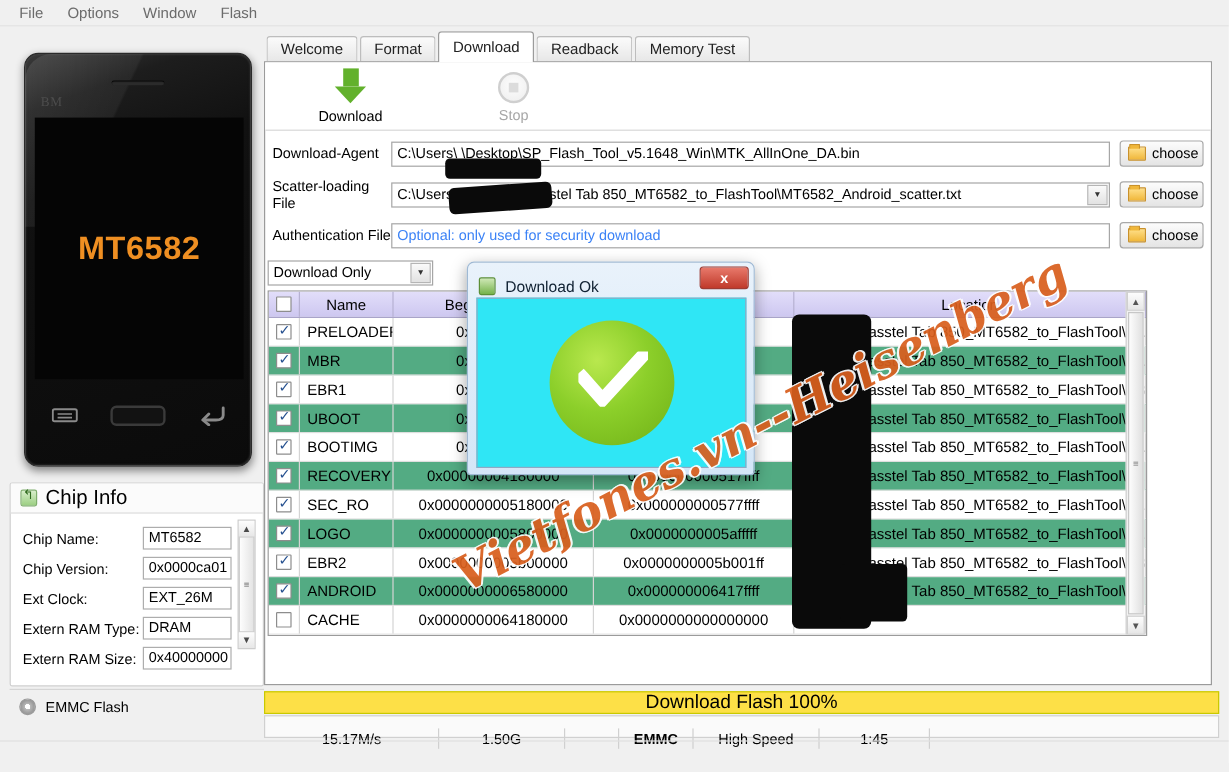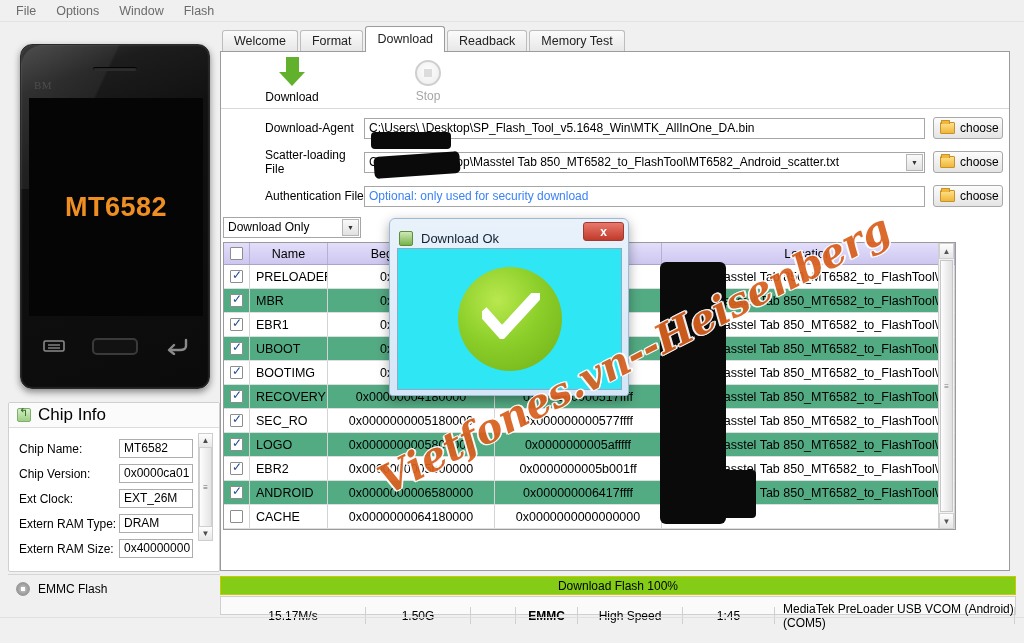--- a/index.html
+++ b/index.html
@@ -195,21 +195,21 @@
     position:relative;
   }
   .stopicon:after {
     content:""; position:absolute; left:7px; top:7px;
     width:8px; height:8px; background:#dcdcdc;
   }
 
   
   .filerow {
     position:absolute; left:0; width:788px; height:26px;
-    display:flex; align-items:center;padding-left:38px;
+    display:flex; align-items:center;
   }
   #row-da  { top:63px; }
   #row-sc  { top:97px; }
   #row-au  { top:131px; }
   .filerow .rlabel { width:105px; padding-left:6px; font-size:12px; }
   .filerow .rinput {
     flex:1; height:21px; line-height:19px;
     border:1px solid #a6a6a6; background:#fff;
     font-size:12px; padding-left:4px;
     white-space:nowrap; overflow:hidden; position:relative;
@@ -376,23 +376,23 @@
       -2px  0  0 #fff,  2px  0  0 #fff;
     opacity:.93;
   }
 
   
   #statuswrap {
     position:absolute; left:220px; top:576px; width:800px; height:40px;
   }
   #progressbar {
     position:absolute; left:0; top:0; width:796px; height:19px;
-    background:#84cc16; border:1px solid #c9c900;
-    display:flex; align-items:center; justify-content:center;
-    font-size:12px; color:#000;
+    background:#fde047; border:1px solid #c9c900;
+    display:flex; align-items:center; justify-content:center;
+    font-size:16px; color:#000;
   }
   #statusrow {
     position:absolute; left:0; top:20px; width:796px; height:19px;
     display:flex; border:1px solid #d0d0d0; background:#fafafa;
     font-size:12px;
   }
   #statusrow .cell {
     display:flex; align-items:center; justify-content:center;
     border-right:1px solid #d0d0d0; height:100%;margin-top:10px;
   }
@@ -701,17 +701,16 @@
   <div id="progressbar">
     <span>Download Flash 100%</span>
   </div>
   <div id="statusrow">
     <div class="cell s-speed">15.17M/s</div>
     <div class="cell s-size">1.50G</div>
     <div class="cell s-gap"></div>
     <div class="cell s-type">EMMC</div>
     <div class="cell s-mode">High Speed</div>
     <div class="cell s-time">1:45</div>
-    <div class="cell s-port">MediaTek PreLoader USB VCOM (Android) (COM5)</div>
   </div>
 </div>
 
 <div id="bottomsep"></div>
 
 </body></html>

